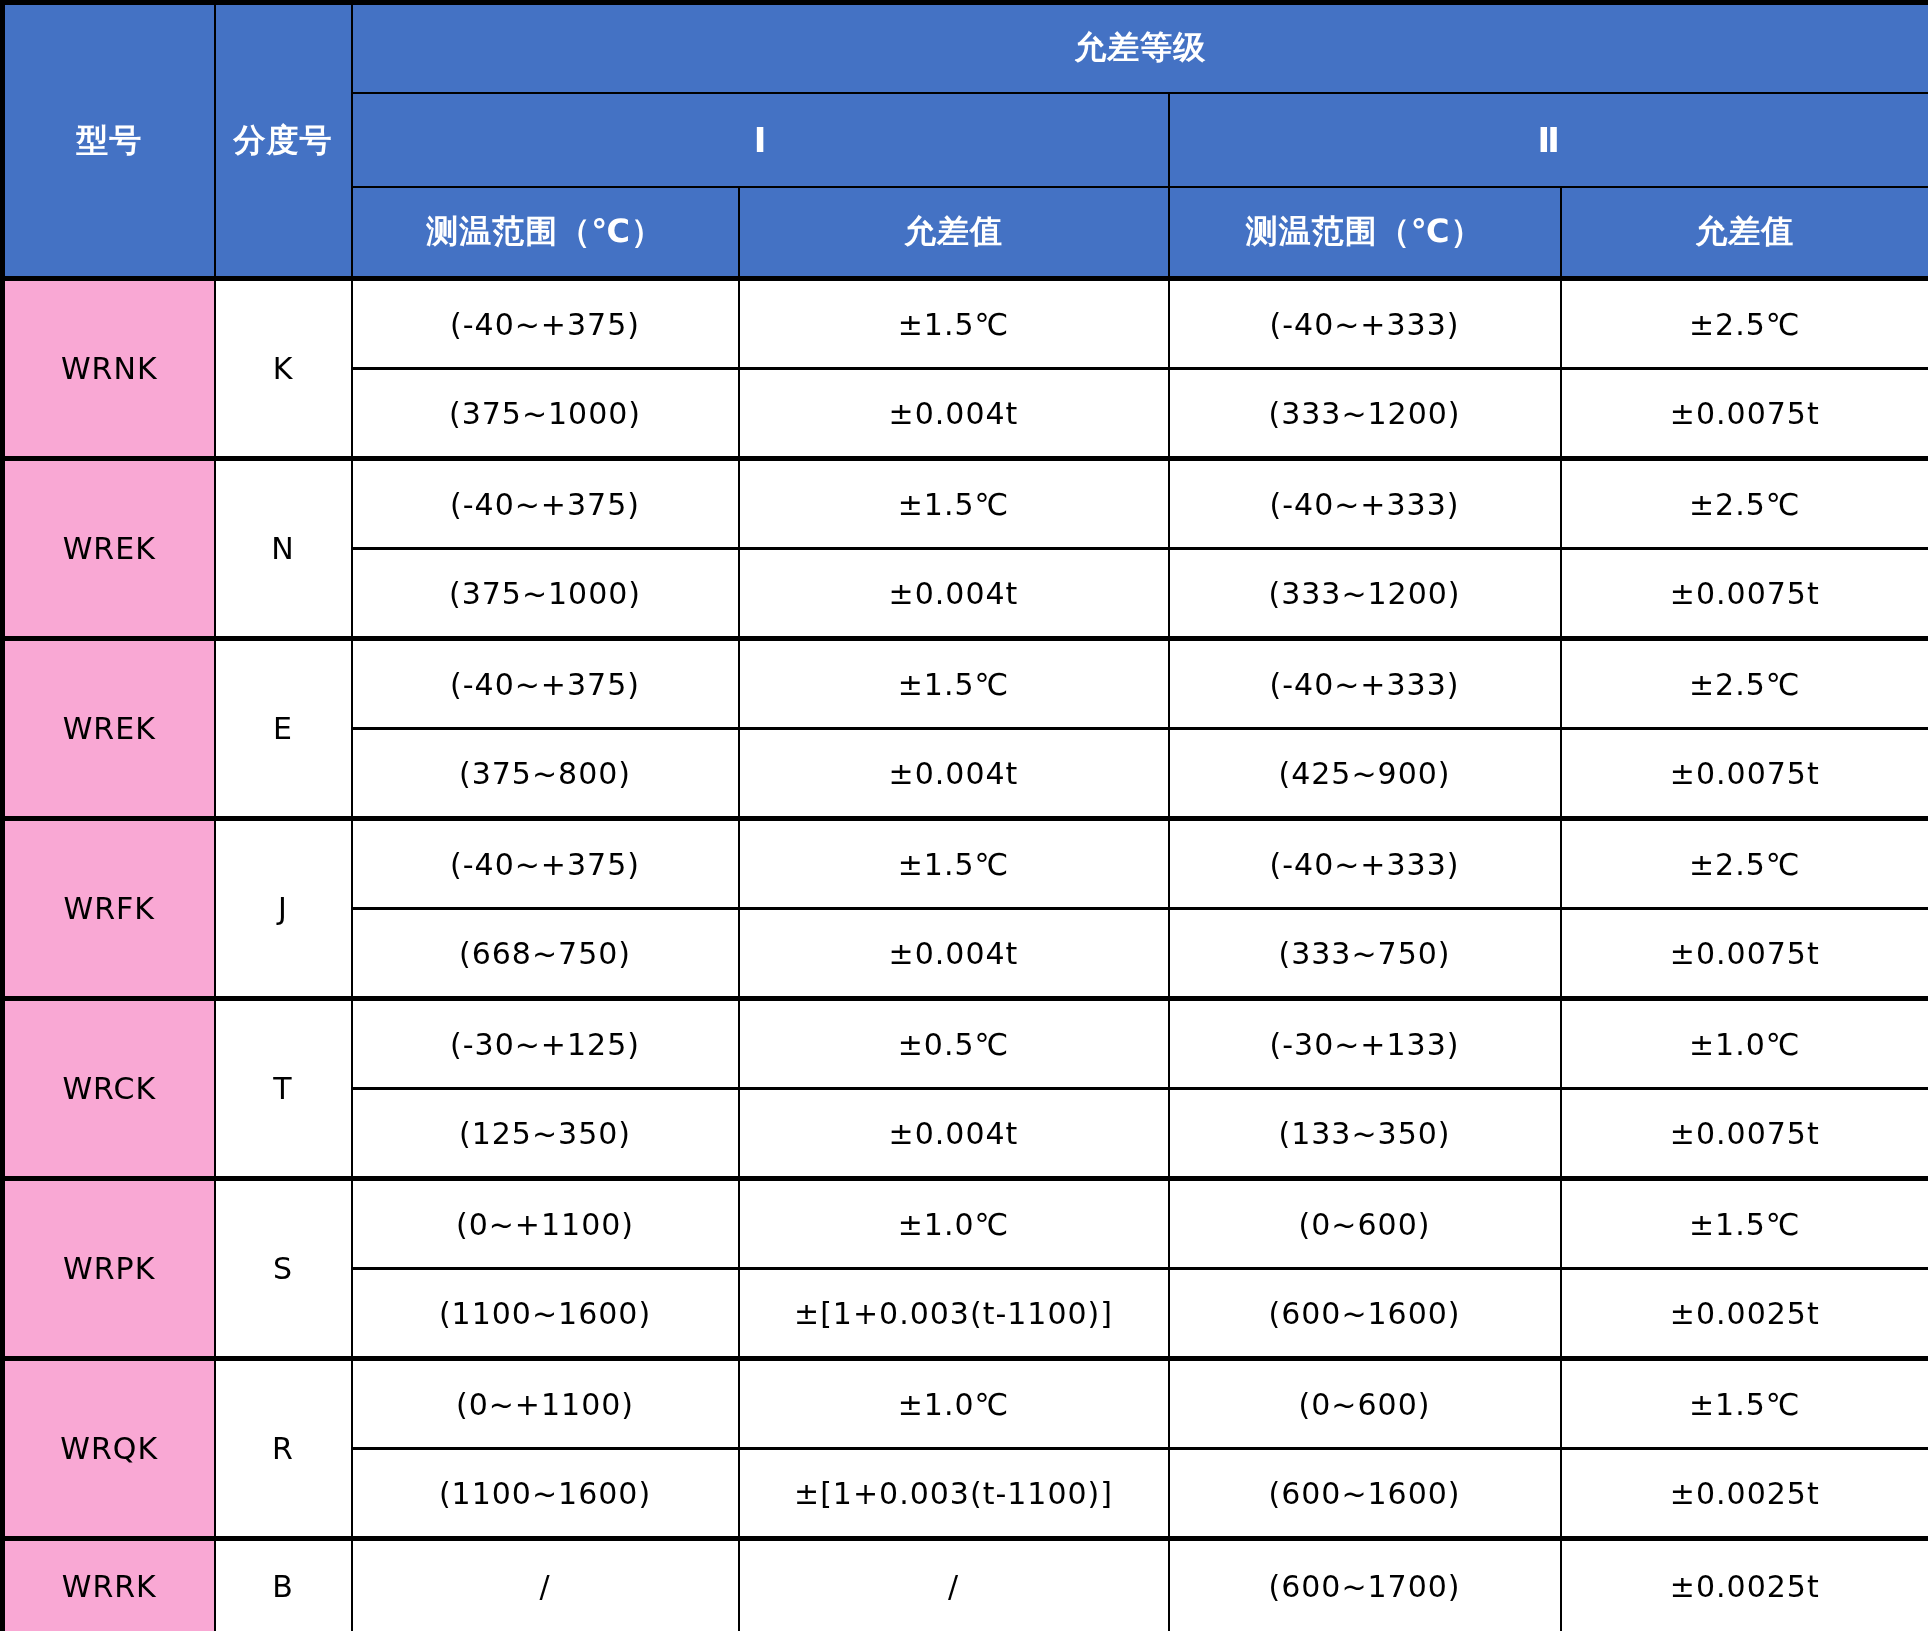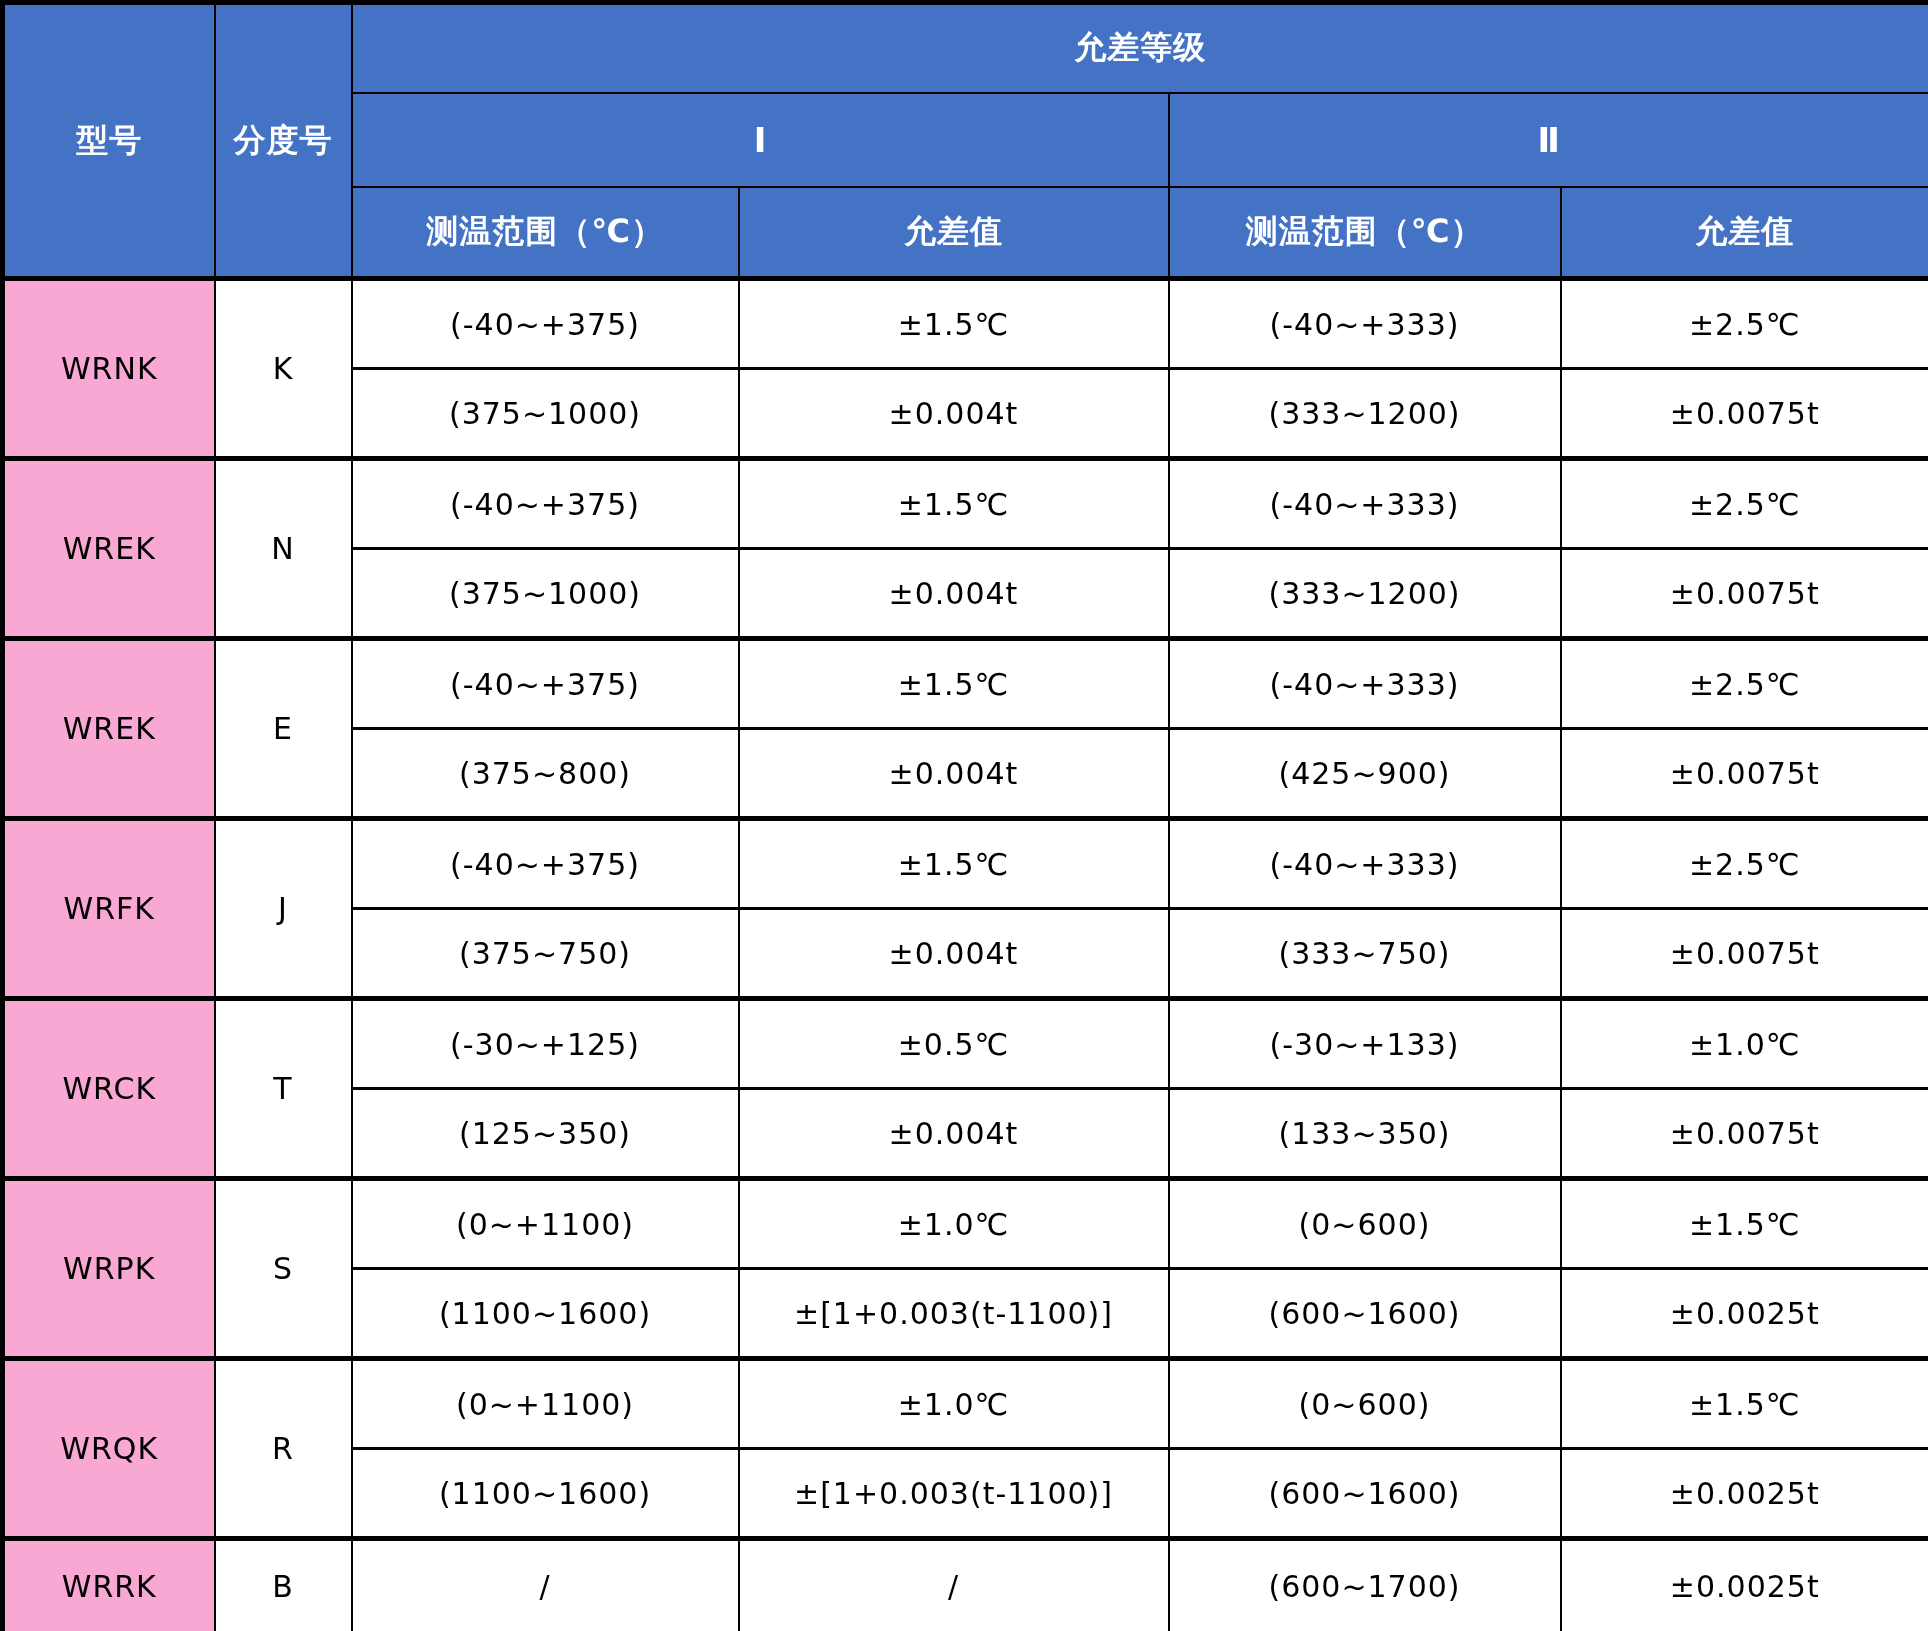--- a/index.html
+++ b/index.html
@@ -120,21 +120,21 @@
       </tr>
       <tr class="group-start">
         <td class="model" rowspan="2">WRFK</td>
         <td class="grad" rowspan="2">J</td>
         <td>(-40~+375)</td>
         <td>±1.5℃</td>
         <td>(-40~+333)</td>
         <td>±2.5℃</td>
       </tr>
       <tr>
-        <td>(375~750)</td>
+        <td>(668~750)</td>
         <td>±0.004t</td>
         <td>(333~750)</td>
         <td>±0.0075t</td>
       </tr>
       <tr class="group-start">
         <td class="model" rowspan="2">WRCK</td>
         <td class="grad" rowspan="2">T</td>
         <td>(-30~+125)</td>
         <td>±0.5℃</td>
         <td>(-30~+133)</td>

